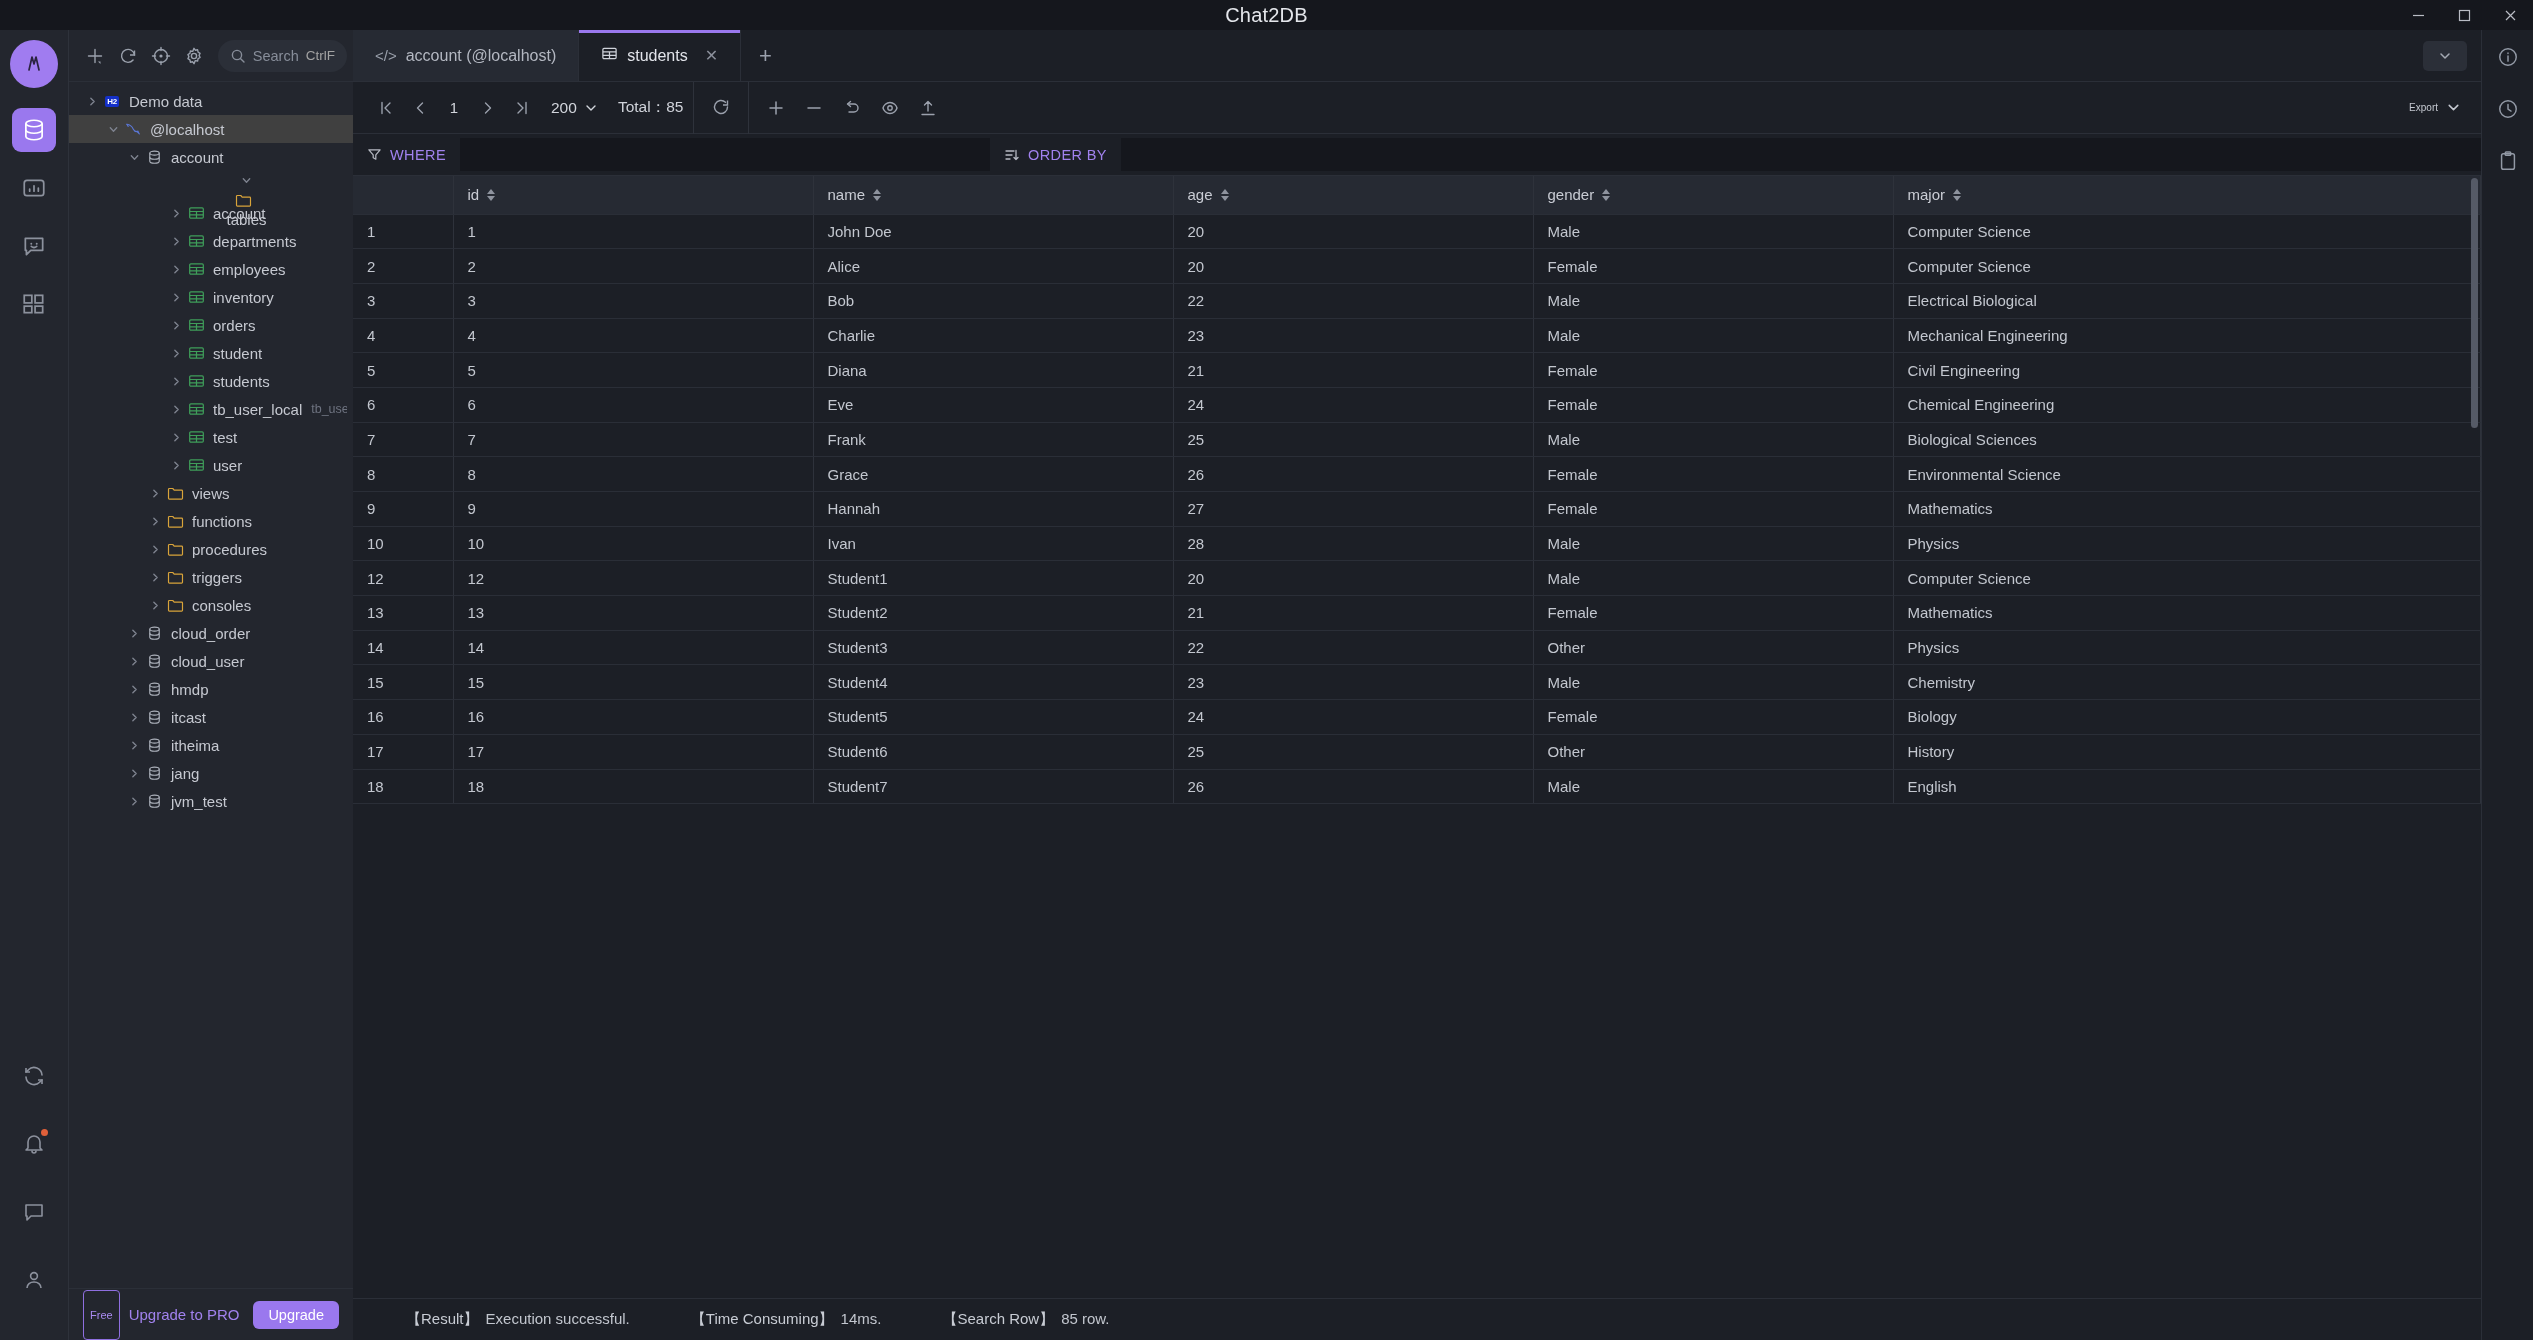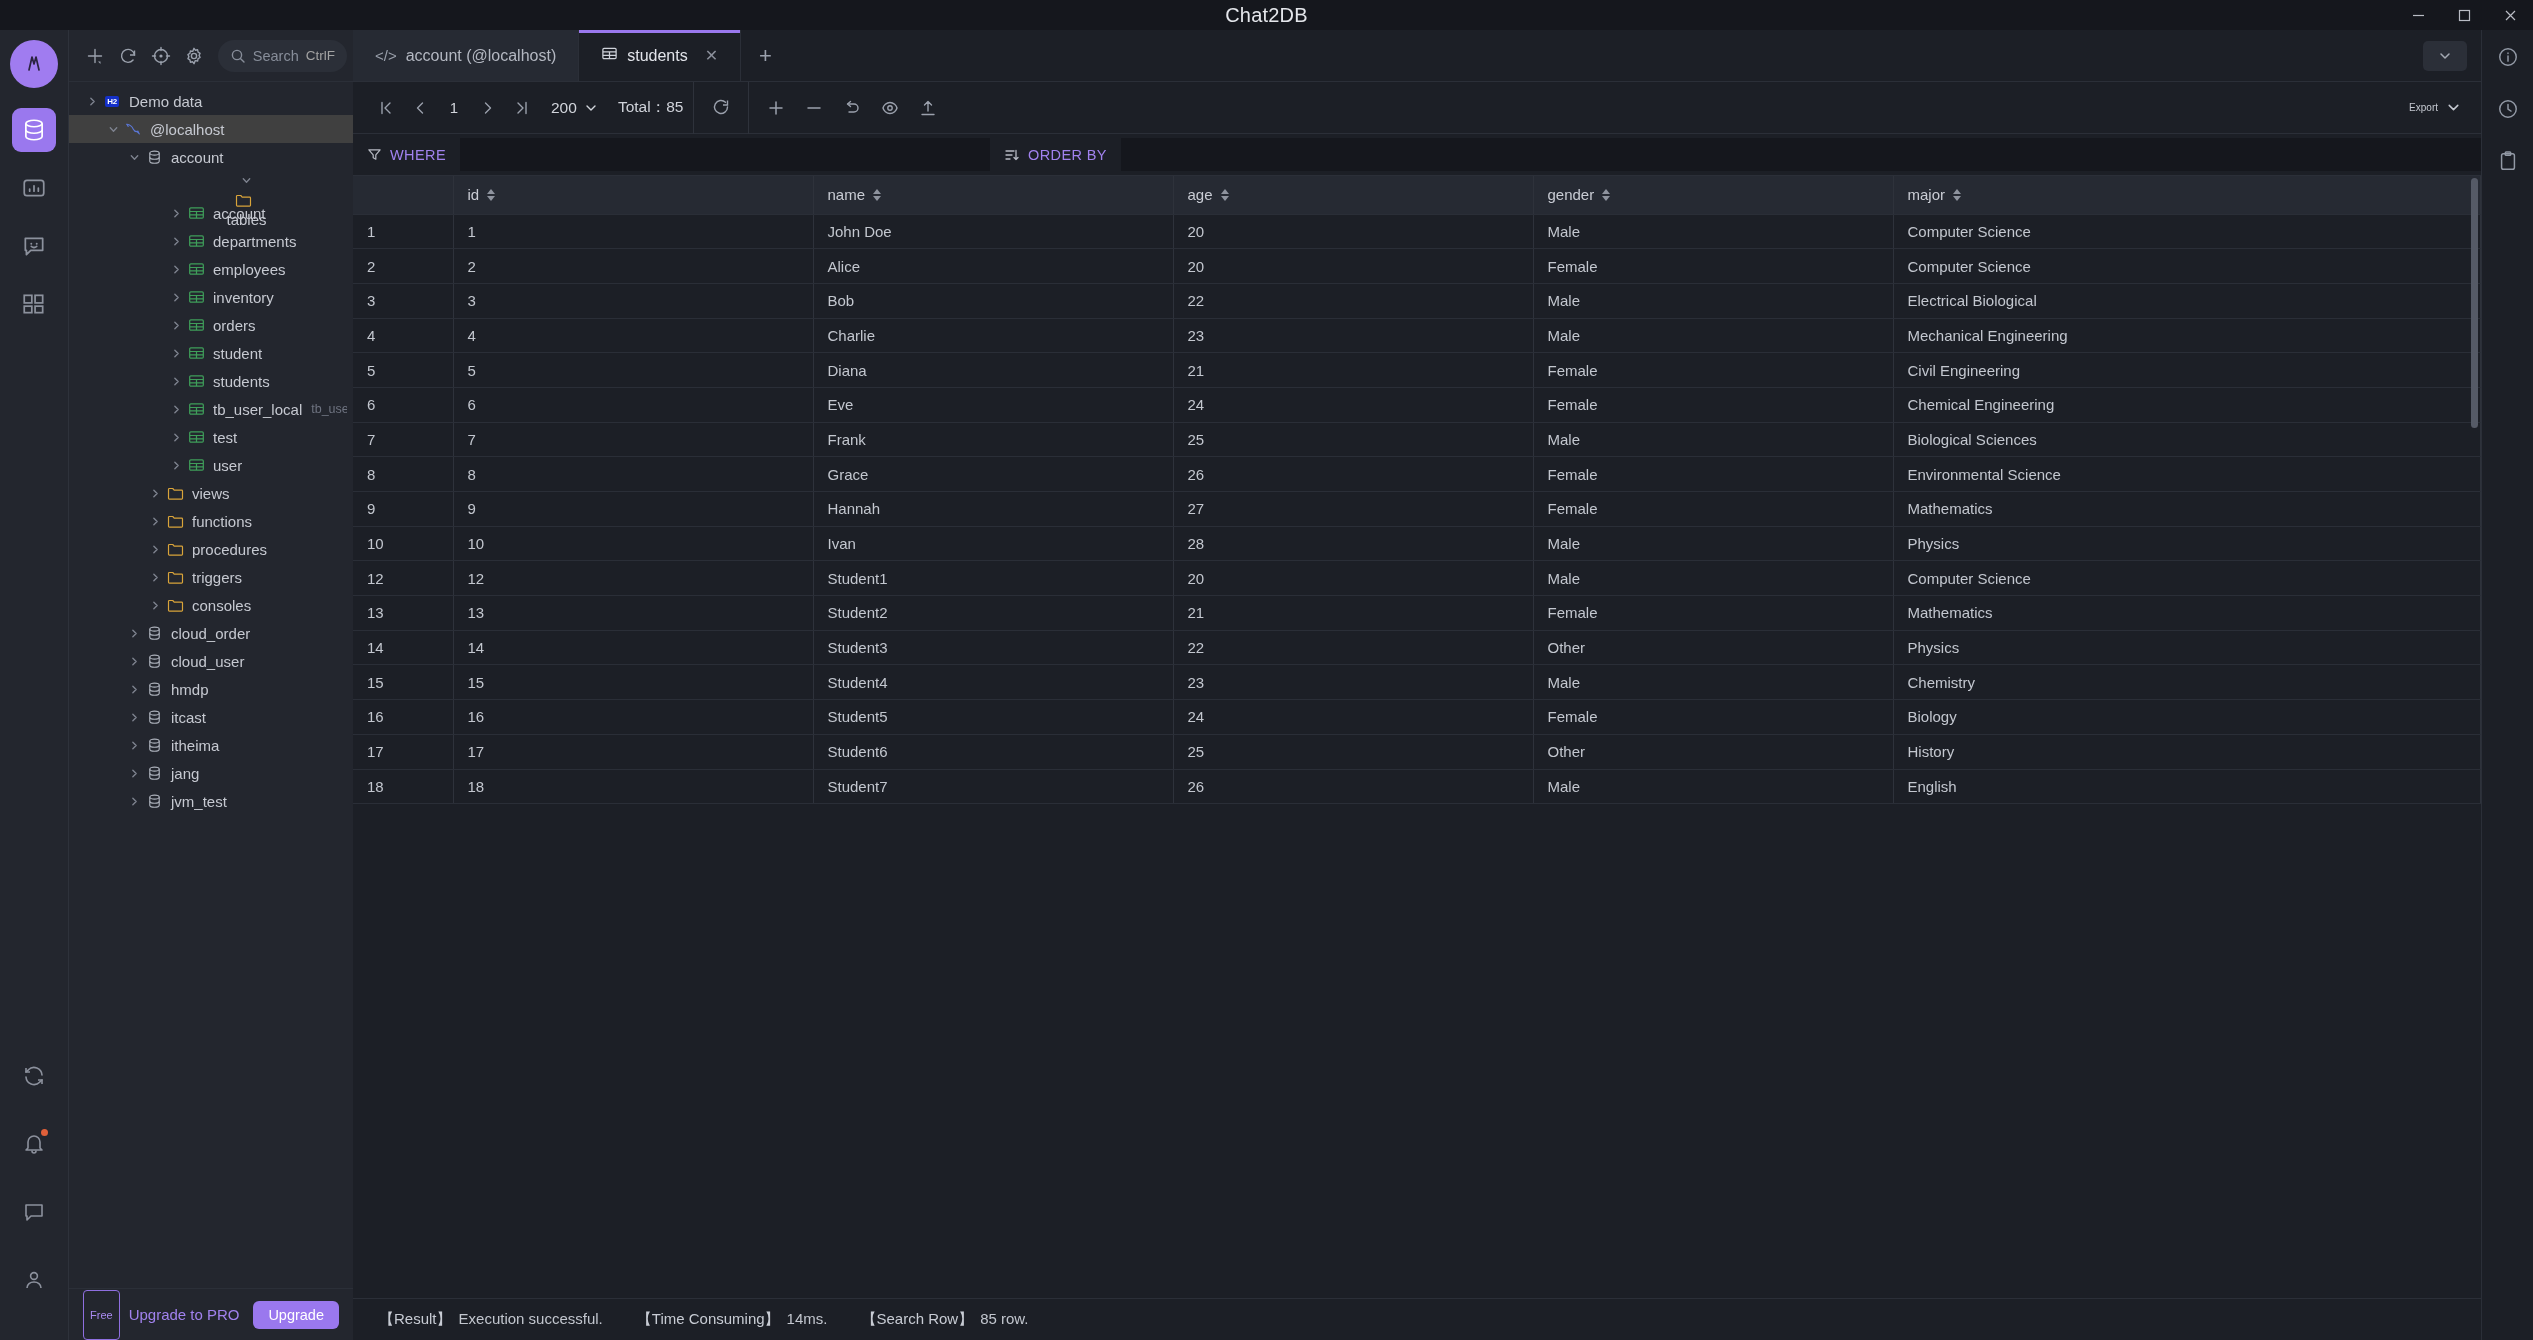--- a/index.html
+++ b/index.html
@@ -185,21 +185,21 @@
     position: absolute; right: 3px; top: 2px; width: 7px; height: 250px;
     background: #555a66; border-radius: 4px;
   }
 
   .statusbar {
     height: 42px; flex: 0 0 42px; border-top: 1px solid #2b2f38;
     display: flex; align-items: center; gap: 34px; padding: 0 26px;
     font-size: 15px; color: #c2c6ce; background: #1c1f26;
   }
   .st-item { display: flex; gap: 7px; white-space: nowrap; }
-  .st-key { color: #c8ccd4; }
+  .st-key { color: #c8ccd4; margin-left: 27px; }
 
   .rightrail {
     width: 52px; flex: 0 0 52px; background: #1c1f26;
     border-left: 1px solid #2b2f38;
     display: flex; flex-direction: column; align-items: center; padding-top: 10px; gap: 18px;
   }
   .rr-btn { width: 34px; height: 34px; display: flex; align-items: center; justify-content: center; color: #9299a5; }
 </style>
 </head>
 <body>

